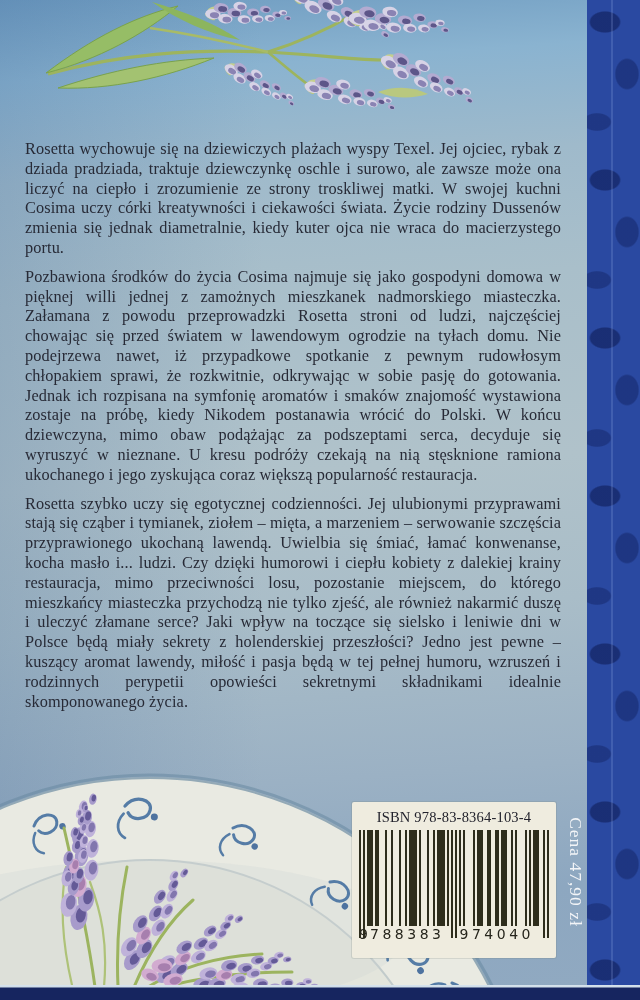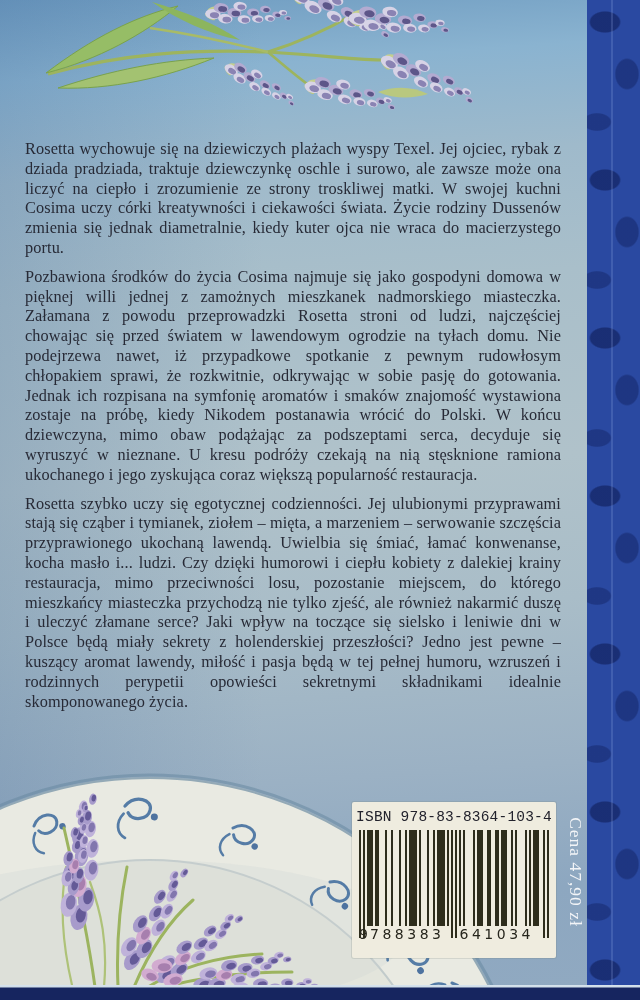--- a/index.html
+++ b/index.html
@@ -34,21 +34,21 @@
     color:#272a36;letter-spacing:.1px;}
   .copy p{margin:0 0 9px 0;}
 
   
   .top-art{position:absolute;left:0;top:0;}
   .plate-art{position:absolute;left:0;top:770px;}
 
   
   .barcode-box{position:absolute;left:352px;top:802px;width:204px;height:156px;
     background:#efecdf;border-radius:2px;box-shadow:0 0 0 1px rgba(110,120,110,.18);}
-  .isbn{margin-top:7px;text-align:center;font-family:Liberation Mono, monospace;
+  .isbn{margin-top:7px;text-align:center;font-family:Liberation Serif, serif;
     font-size:14.5px;color:#22222c;letter-spacing:.2px;}
   .bars{position:absolute;left:7px;top:28px;}
   .ean{position:absolute;left:7px;top:124px;width:190px;display:flex;
     font-family:"DejaVu Sans",sans-serif;font-size:14px;color:#26251c;}
   .ean .d9{width:11px;text-align:left;}
   .ean .grp{flex:1;text-align:left;letter-spacing:3.5px;}
 
   
   .price{position:absolute;left:505px;top:861px;width:140px;height:22px;
     transform:rotate(90deg);text-align:center;color:#f2f4f7;
@@ -221,21 +221,21 @@
         <rect x="170" y="0" width="2" height="96" fill="#2e2d1c"></rect>
         <rect x="174" y="0" width="2" height="96" fill="#2e2d1c"></rect>
         <rect x="176" y="0" width="2" height="96" fill="#2e2d1c"></rect>
         <rect x="178" y="0" width="2" height="96" fill="#2e2d1c"></rect>
         <rect x="184" y="0" width="2" height="108" fill="#2e2d1c"></rect>
         <rect x="188" y="0" width="2" height="108" fill="#2e2d1c"></rect>
       </svg>
     <div class="ean">
       <span class="d9">9</span>
       <span class="grp">788383</span>
-      <span class="grp">641034</span>
+      <span class="grp">974040</span>
     </div>
   </div>
 
   <div class="price">Cena 47,90 zł</div>
 
   <div class="border-strip"></div>
   <div class="bottom-edge"></div>
 
 </div>
 

